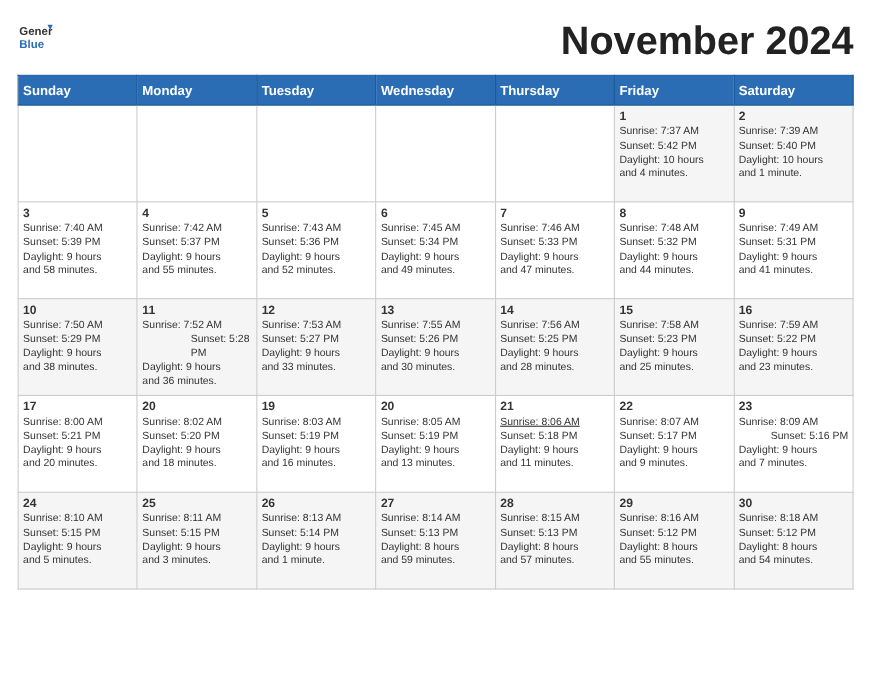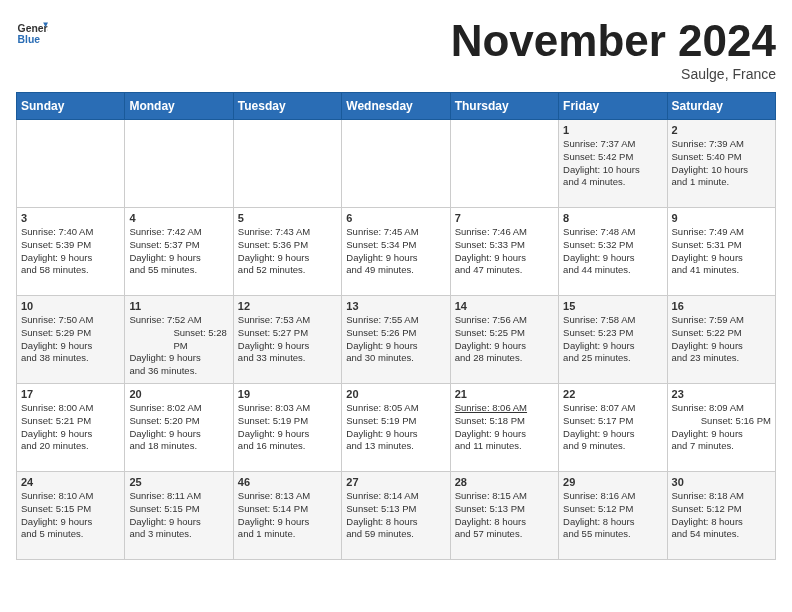--- a/index.html
+++ b/index.html
@@ -20,21 +20,21 @@
       display: flex;
       align-items: center;
       gap: 4px;
     }
     .logo-icon {
       width: 32px;
       height: 32px;
     }
     .title-block { text-align: right; }
     .month-title {
-      font-size: 44px;
+      font-size: 36px;
       font-weight: bold;
       color: #222;
     }
     .subtitle {
       font-size: 14px;
       color: #444;
     }
     table {
       width: 100%;
       border-collapse: collapse;
@@ -75,21 +75,20 @@
 <div class="header">
   <div class="logo">
     <svg class="logo-icon" viewBox="0 0 40 40">
       <text x="2" y="20" font-size="13" font-weight="bold" fill="#333">General</text>
       <text x="2" y="34" font-size="13" font-weight="bold" fill="#2a6db5">Blue</text>
       <polygon points="34,8 40,8 37,14" fill="#2a6db5"></polygon>
     </svg>
   </div>
   <div class="title-block">
     <div class="month-title">November 2024</div>
-    <div class="subtitle">Saulge, France</div>
   </div>
 </div>
 
 <table>
   <thead>
     <tr id="thead-row">
     <th>Sunday</th>
         <th>Monday</th>
         <th>Tuesday</th>
         <th>Wednesday</th>
@@ -282,21 +281,21 @@
           <span style="display: block; line-height: 1.35;">and 5 minutes.</span>
         </td>
         <td>
           <span class="day-num">25</span>
           <span style="display: block; line-height: 1.35;">Sunrise: 8:11 AM</span>
           <span style="display: block; line-height: 1.35;">Sunset: 5:15 PM</span>
           <span style="display: block; line-height: 1.35;">Daylight: 9 hours</span>
           <span style="display: block; line-height: 1.35;">and 3 minutes.</span>
         </td>
         <td>
-          <span class="day-num">46</span>
+          <span class="day-num">26</span>
           <span style="display: block; line-height: 1.35;">Sunrise: 8:13 AM</span>
           <span style="display: block; line-height: 1.35;">Sunset: 5:14 PM</span>
           <span style="display: block; line-height: 1.35;">Daylight: 9 hours</span>
           <span style="display: block; line-height: 1.35;">and 1 minute.</span>
         </td>
         <td>
           <span class="day-num">27</span>
           <span style="display: block; line-height: 1.35;">Sunrise: 8:14 AM</span>
           <span style="display: block; line-height: 1.35;">Sunset: 5:13 PM</span>
           <span style="display: block; line-height: 1.35;">Daylight: 8 hours</span>

